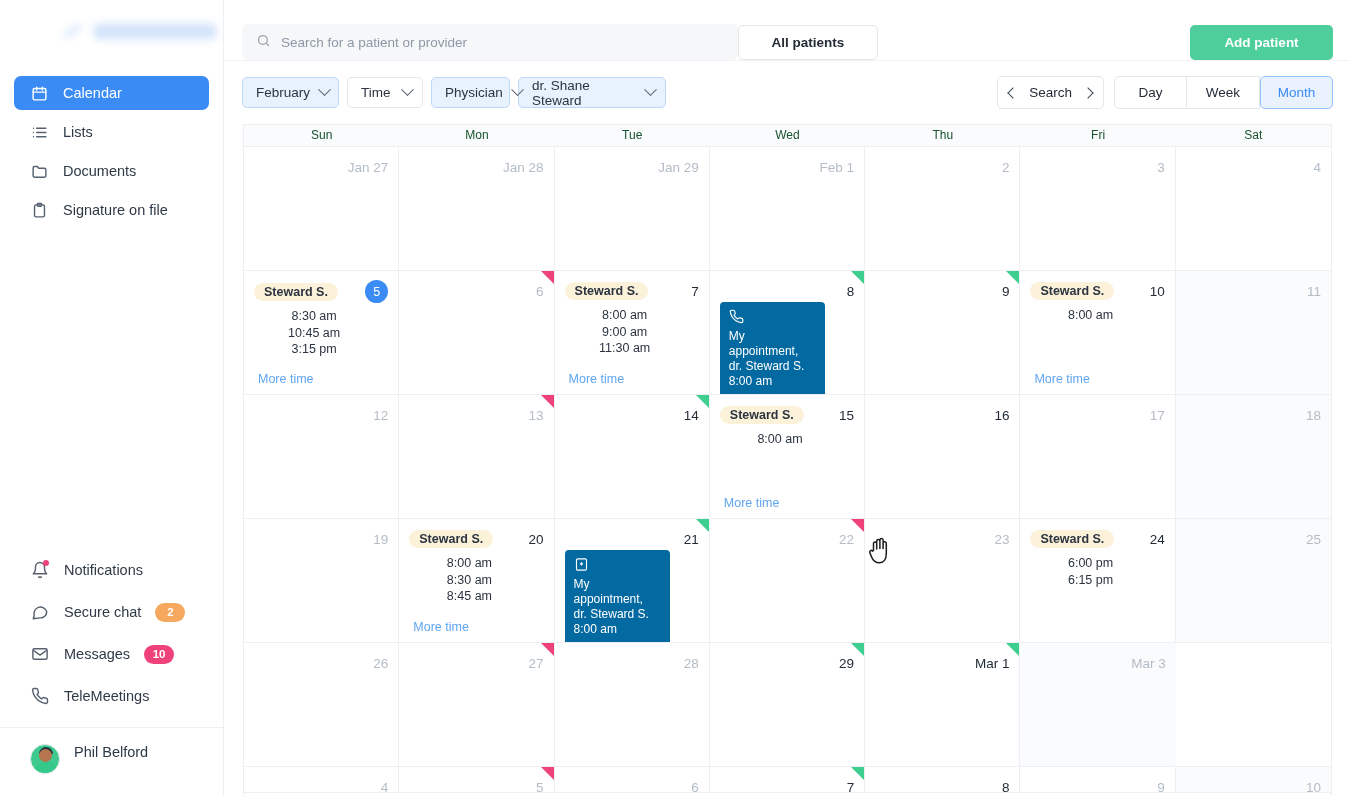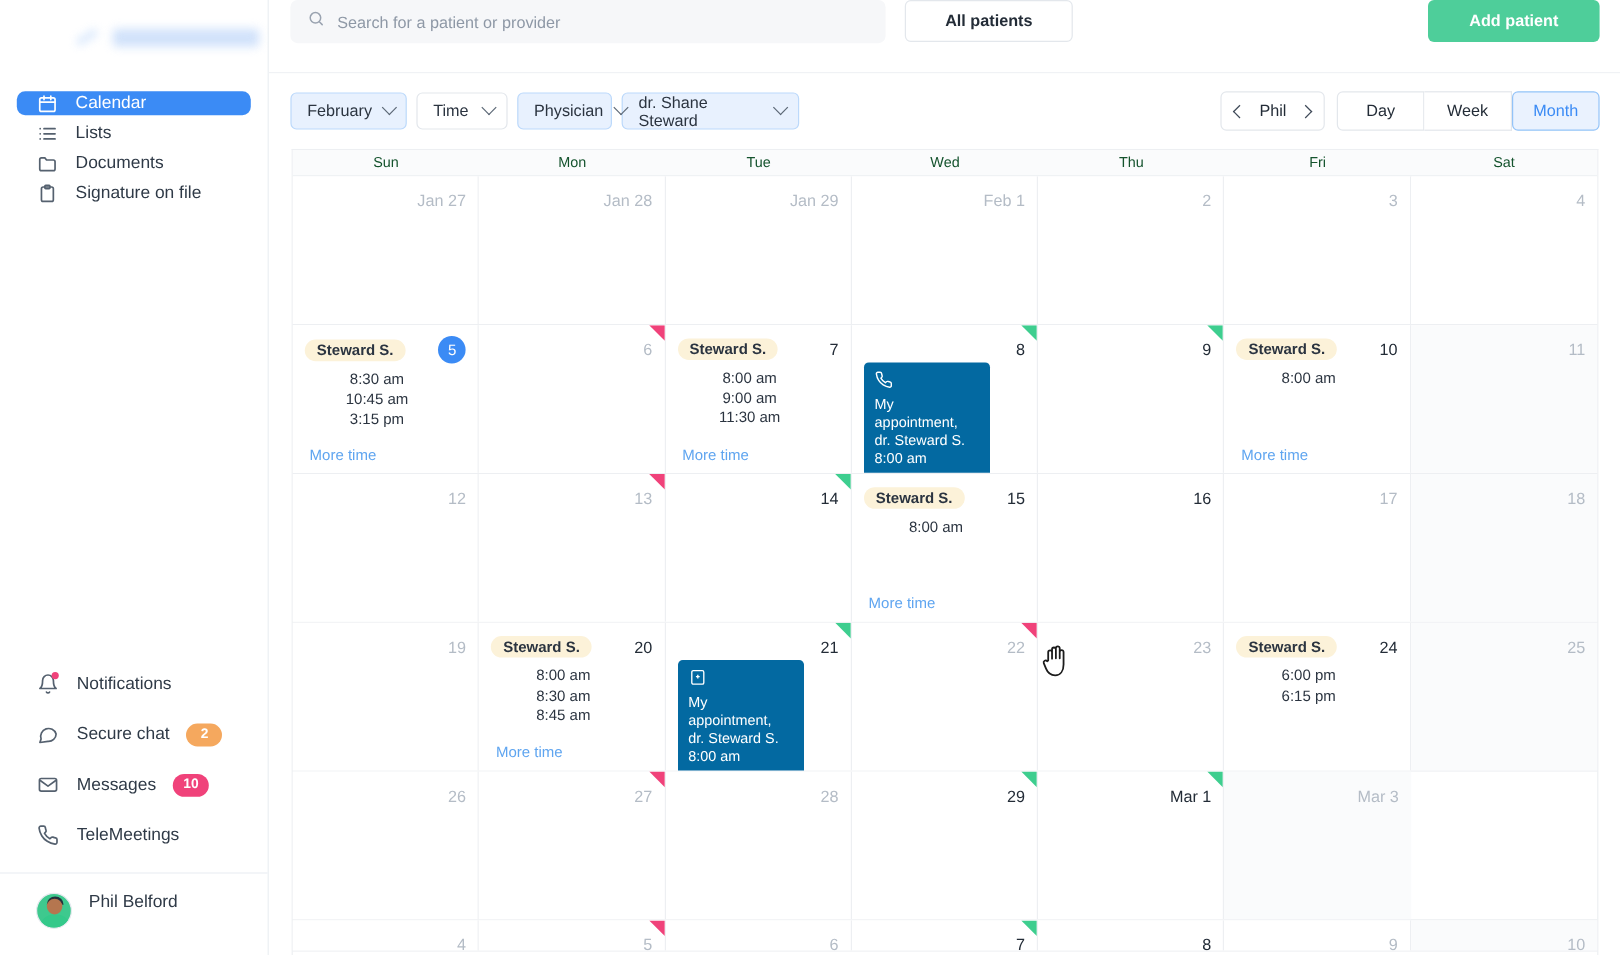--- a/index.html
+++ b/index.html
@@ -36,21 +36,21 @@
   .logo-mark i:nth-child(2){ width:9px;height:5px;left:8px;top:2px;transform:rotate(-35deg);}
   .logo-text {
     font-size: 14px; font-weight: 700; letter-spacing: 2px;
     color: #bcd6fa; background: #c9ddfa; color: transparent;
     border-radius: 3px; line-height: 15px;
   }
 
   .nav-main { margin-top: 14px; padding: 0 14px; }
   .nav-item {
     display: flex; align-items: center; gap: 14px;
-    height: 20px; padding: 0 16px; margin-bottom: 5px;
+    height: 34px; padding: 0 16px; margin-bottom: 5px;
     border-radius: 7px; cursor: pointer;
     font-size: 14.5px; color: #2f3a47;
   }
   .nav-item .ico { width: 19px; height: 19px; display: flex; align-items: center; justify-content: center; flex: none; }
   .nav-item .ico svg { display: block; }
   .nav-item.active {
     background: #3b8bf5; color: #ffffff;
   }
   .nav-item.active .ico svg { stroke: #ffffff; }
 
@@ -84,22 +84,22 @@
   }
   .avatar .head { position:absolute; width:13px;height:13px;border-radius:50%; background:#b5764f; left:8px; top:4px;}
   .avatar .hair { position:absolute; width:14px;height:7px;border-radius:7px 7px 0 0; background:#24313d; left:8px; top:2px;}
   .avatar .body { position:absolute; width:26px;height:14px;border-radius:12px 12px 0 0; background:#34c98a; left:2px; top:17px;}
   .user-name { font-size: 14.5px; color: #2f3a47; }
 
   
   .main { flex: 1; display: flex; flex-direction: column; min-width: 0; background:#fff;}
 
   .topbar {
-    height: 61px; display: flex; align-items: flex-start;
-    padding: 0 17px 0 18px; gap: 16px; flex: none;
+    height: 61px; display: flex; align-items: flex-end;
+    padding: 0 17px 0 18px; flex: none;
     border-bottom: 1px solid #f0f2f5;
   }
   .search-box {
     width: 496px; height: 36px; background: #f6f7f9;
     border-radius: 6px; display: flex; align-items: center;
     gap: 10px; padding: 0 14px; cursor: text;
   }
   .search-box input {
     border: none; outline: none; background: transparent;
     font-size: 13.5px; color: #5a6573; width: 100%;
@@ -354,21 +354,21 @@
         <span class="chev"></span>
       </div>
       <div class="select blue" style="width:148px">
         <span>dr. Shane Steward</span>
         <span class="chev"></span>
       </div>
 
       <div class="nav-right">
         <div class="today-group">
           <span class="arrow left"></span>
-          <span class="today-lbl">Phil</span>
+          <span class="today-lbl">Search</span>
           <span class="arrow right"></span>
         </div>
         <div class="viewgroup">
           <button class="viewbtn">Day</button>
           <button class="viewbtn">Week</button>
           <button class="viewbtn active">Month</button>
         </div>
       </div>
     </div>
 

